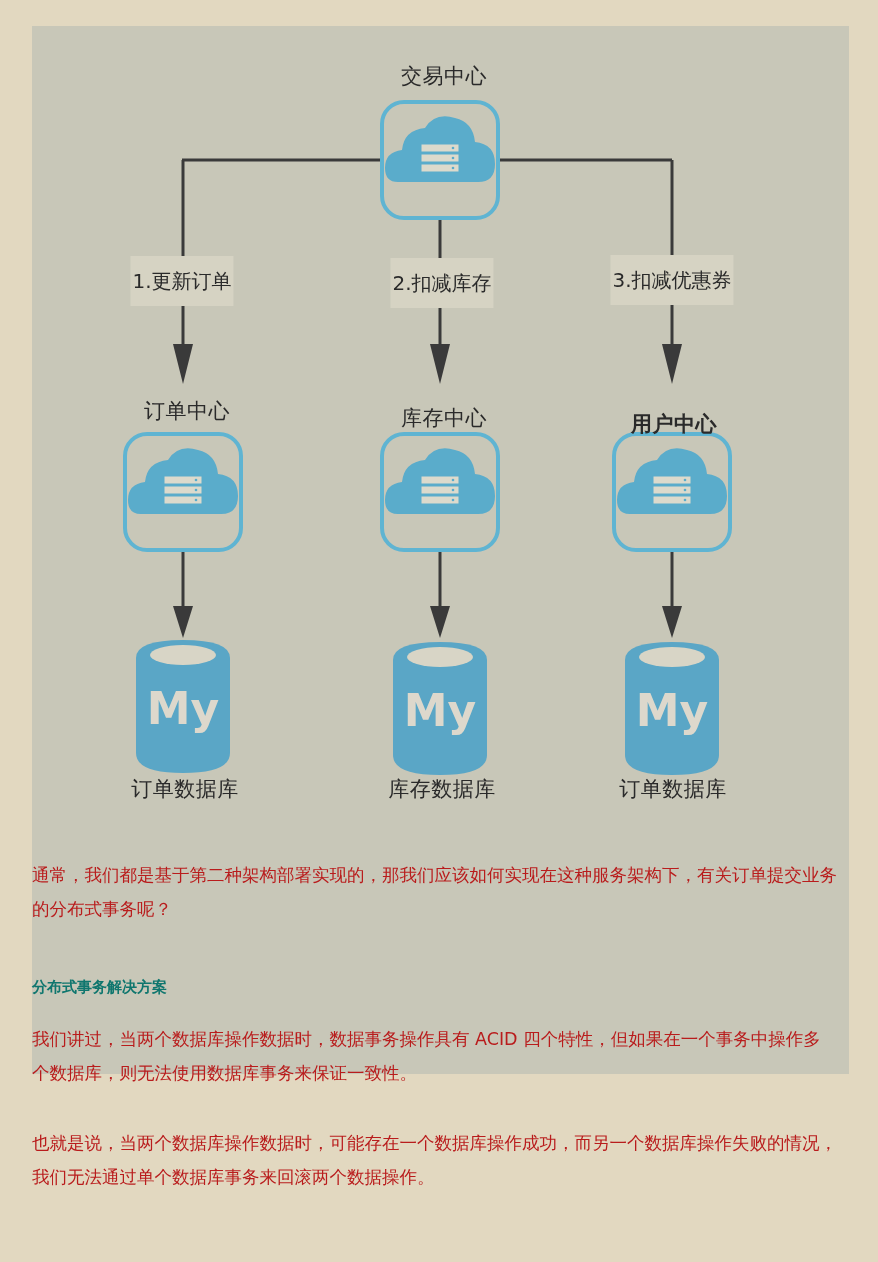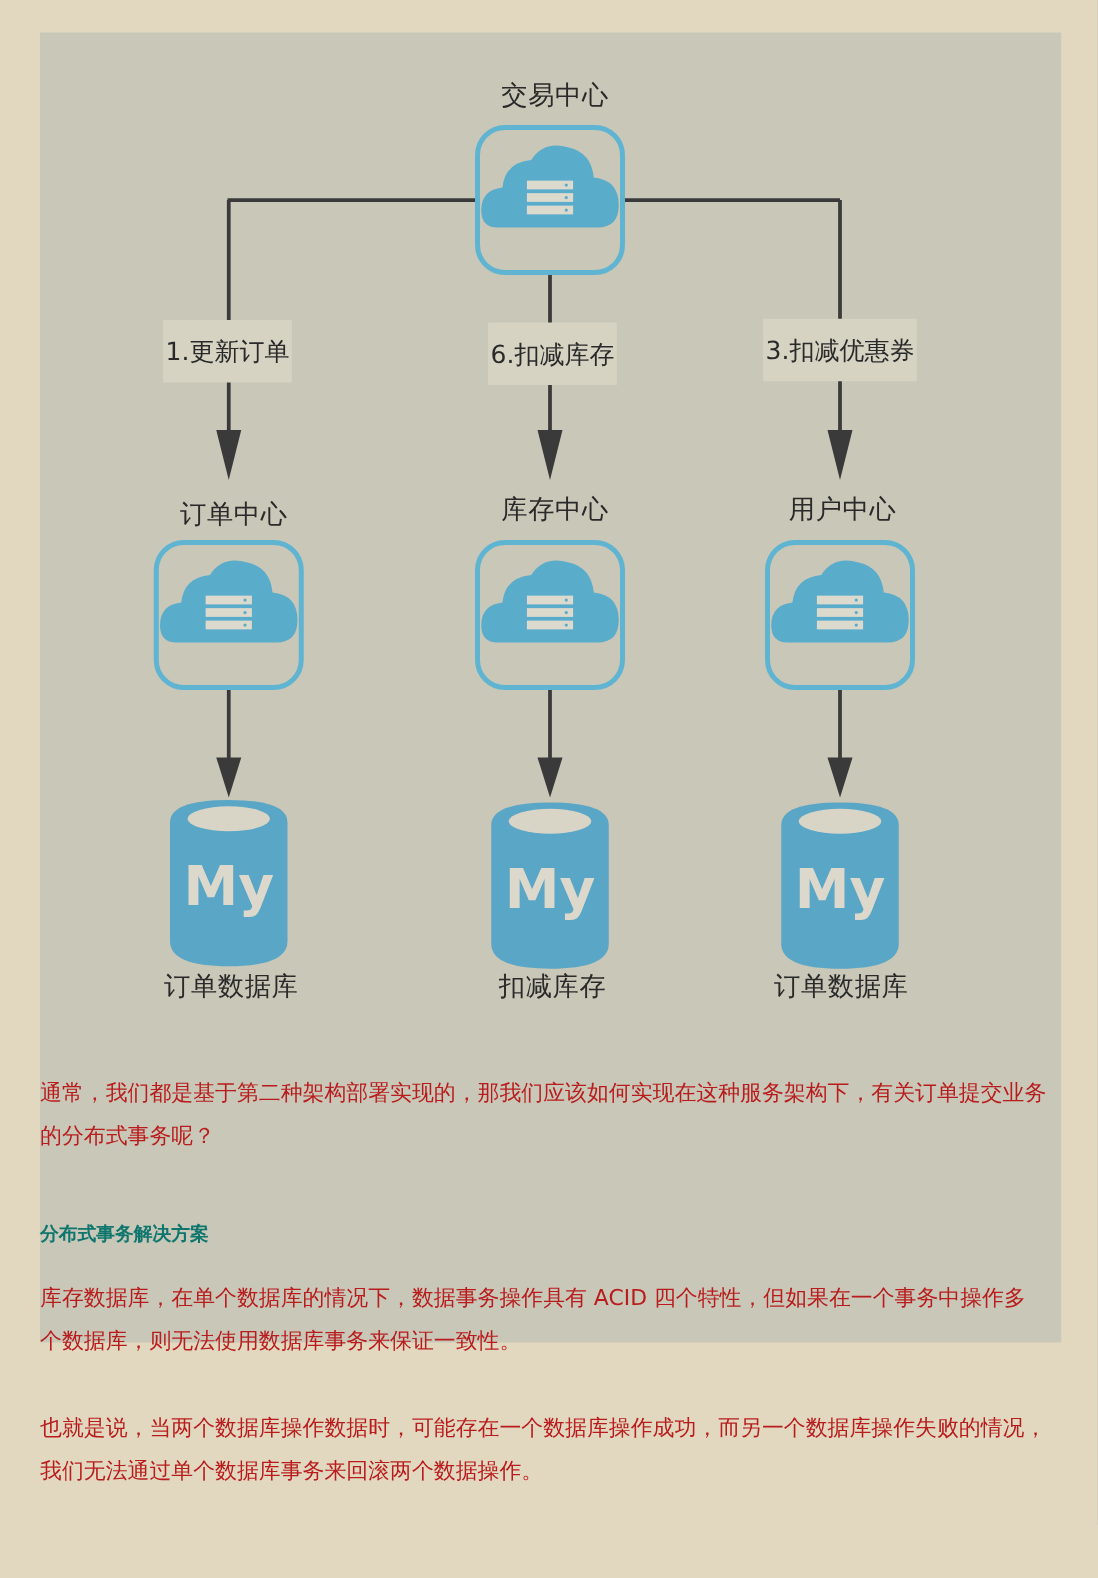--- a/index.html
+++ b/index.html
@@ -87,31 +87,31 @@
     <use href="#node" x="640" y="466"></use>
 
     <use href="#db" x="151" y="682"></use>
     <use href="#db" x="408" y="684"></use>
     <use href="#db" x="640" y="684"></use>
   </svg>
 
   <div class="lbl" style="left:412px; top:36px;">交易中心</div>
 
   <div class="step" style="left:150px; top:230px;">1.更新订单</div>
-  <div class="step" style="left:410px; top:232px;">6.扣减库存</div>
+  <div class="step" style="left:410px; top:232px;">2.扣减库存</div>
   <div class="step" style="left:640px; top:229px;">3.扣减优惠券</div>
 
   <div class="lbl" style="left:155px; top:371px;">订单中心</div>
-  <div class="lbl" style="left:412px; top:367px;">库存中心</div>
-  <div class="lbl" style="left:642px; top:367px;">用户中心</div>
+  <div class="lbl" style="left:412px; top:378px;">库存中心</div>
+  <div class="lbl" style="left:642px; top:384px;font-weight:bold;">用户中心</div>
 
   <div class="lbl" style="left:153px; top:749px;">订单数据库</div>
-  <div class="lbl" style="left:410px; top:749px;">扣减库存</div>
+  <div class="lbl" style="left:410px; top:749px;">库存数据库</div>
   <div class="lbl" style="left:641px; top:749px;">订单数据库</div>
 </div>
 
 <p class="text" style="top:858px; margin:0;">通常，我们都是基于第二种架构部署实现的，那我们应该如何实现在这种服务架构下，有关订单提交业务的分布式事务呢？</p>
 
 <h2 class="heading" style="margin:0;">分布式事务解决方案</h2>
 
-<p class="text" style="top:1022px; margin:0; width:800px;">库存数据库，在单个数据库的情况下，数据事务操作具有 ACID 四个特性，但如果在一个事务中操作多个数据库，则无法使用数据库事务来保证一致性。</p>
+<p class="text" style="top:1022px; margin:0; width:800px;">我们讲过，当两个数据库操作数据时，数据事务操作具有 ACID 四个特性，但如果在一个事务中操作多个数据库，则无法使用数据库事务来保证一致性。</p>
 
 <p class="text" style="top:1126px; margin:0;">也就是说，当两个数据库操作数据时，可能存在一个数据库操作成功，而另一个数据库操作失败的情况，我们无法通过单个数据库事务来回滚两个数据操作。</p>
 
 </body></html>

